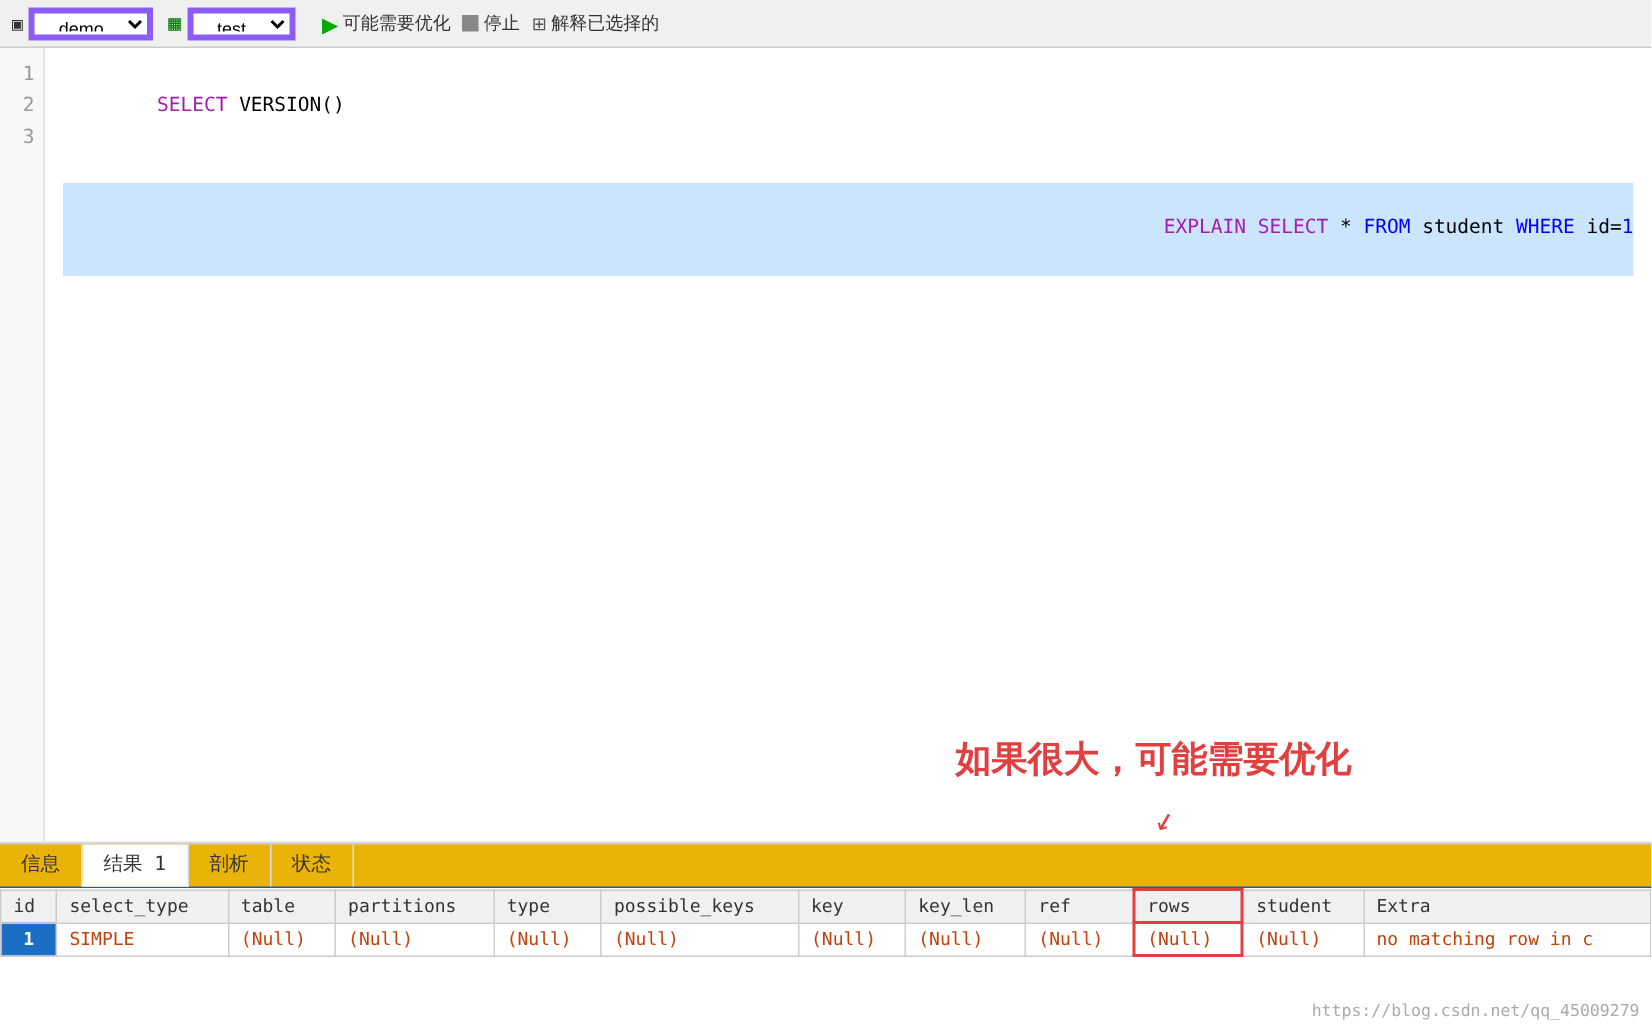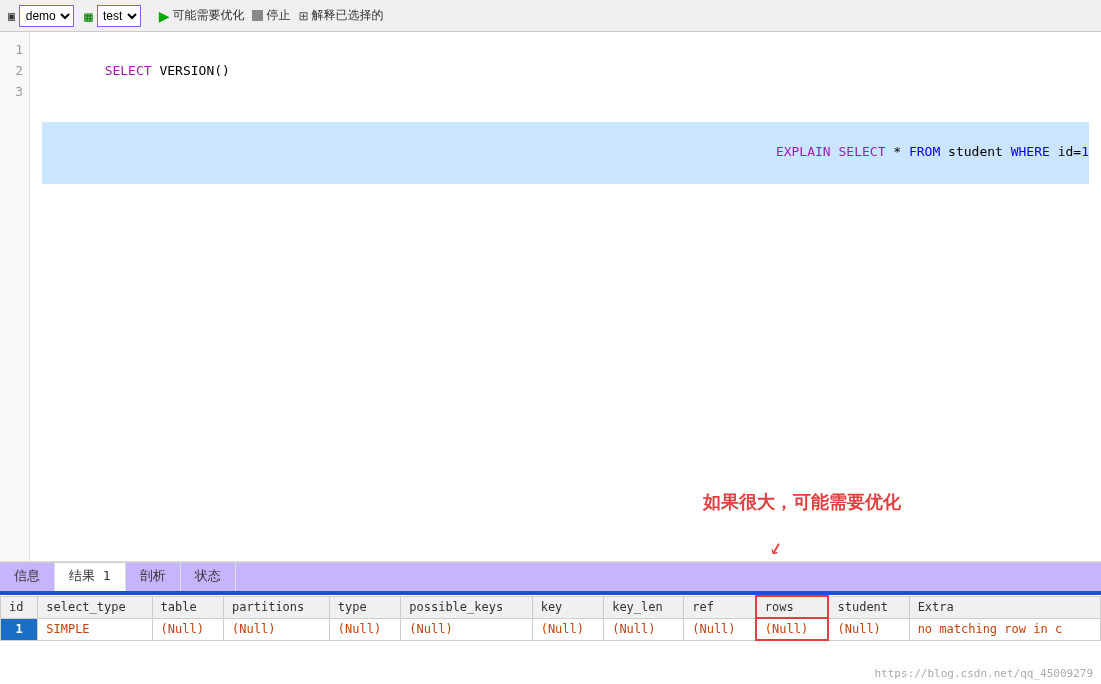--- a/index.html
+++ b/index.html
@@ -14,26 +14,25 @@
       padding: 4px 8px;
       gap: 10px;
       height: 32px;
     }
     .toolbar-select {
       display: flex;
       align-items: center;
       gap: 4px;
     }
     .toolbar-select select {
-      border: 1px solid #8b5cf6;
+      border: 4px solid #8b5cf6;
       background: #fff;
-      padding: 2px 1px;
+      padding: 2px 12px;
       font-size: 12px;
       height: 22px;
-      text-align: center;
     }
     .toolbar-actions {
       display: flex;
       align-items: center;
       gap: 8px;
       margin-left: 8px;
     }
     .toolbar-btn {
       display: flex;
       align-items: center;
@@ -81,22 +80,22 @@
     .highlighted-line {
       background: #cce5ff;
       display: block;
       text-align: right;
     }
     .val { color: #0000ff; }
 
     
     .bottom-tabs {
       display: flex;
-      background: #c4b5fd;
-      border-bottom: 4px solid #1d4ed8;
+      background: #eab308;
+      border-bottom: 1px solid #1d4ed8;
       border-top: 1px solid #ccc;
     }
     .tab {
       padding: 4px 14px;
       font-size: 13px;
       cursor: pointer;
       color: #333;
       border-right: 1px solid #ddd;
     }
     .tab.active {
@@ -142,21 +141,21 @@
       text-align: center;
       font-weight: bold;
     }
 
     
     .annotation {
       position: absolute;
       top: 490px;
       right: 200px;
       color: #e04040;
-      font-size: 18px;
+      font-size: 24px;
       font-family: 'Microsoft YaHei', sans-serif;
       font-weight: bold;
     }
     .arrow-down {
       position: absolute;
       top: 530px;
       right: 330px;
       color: #e04040;
       font-size: 20px;
     }

